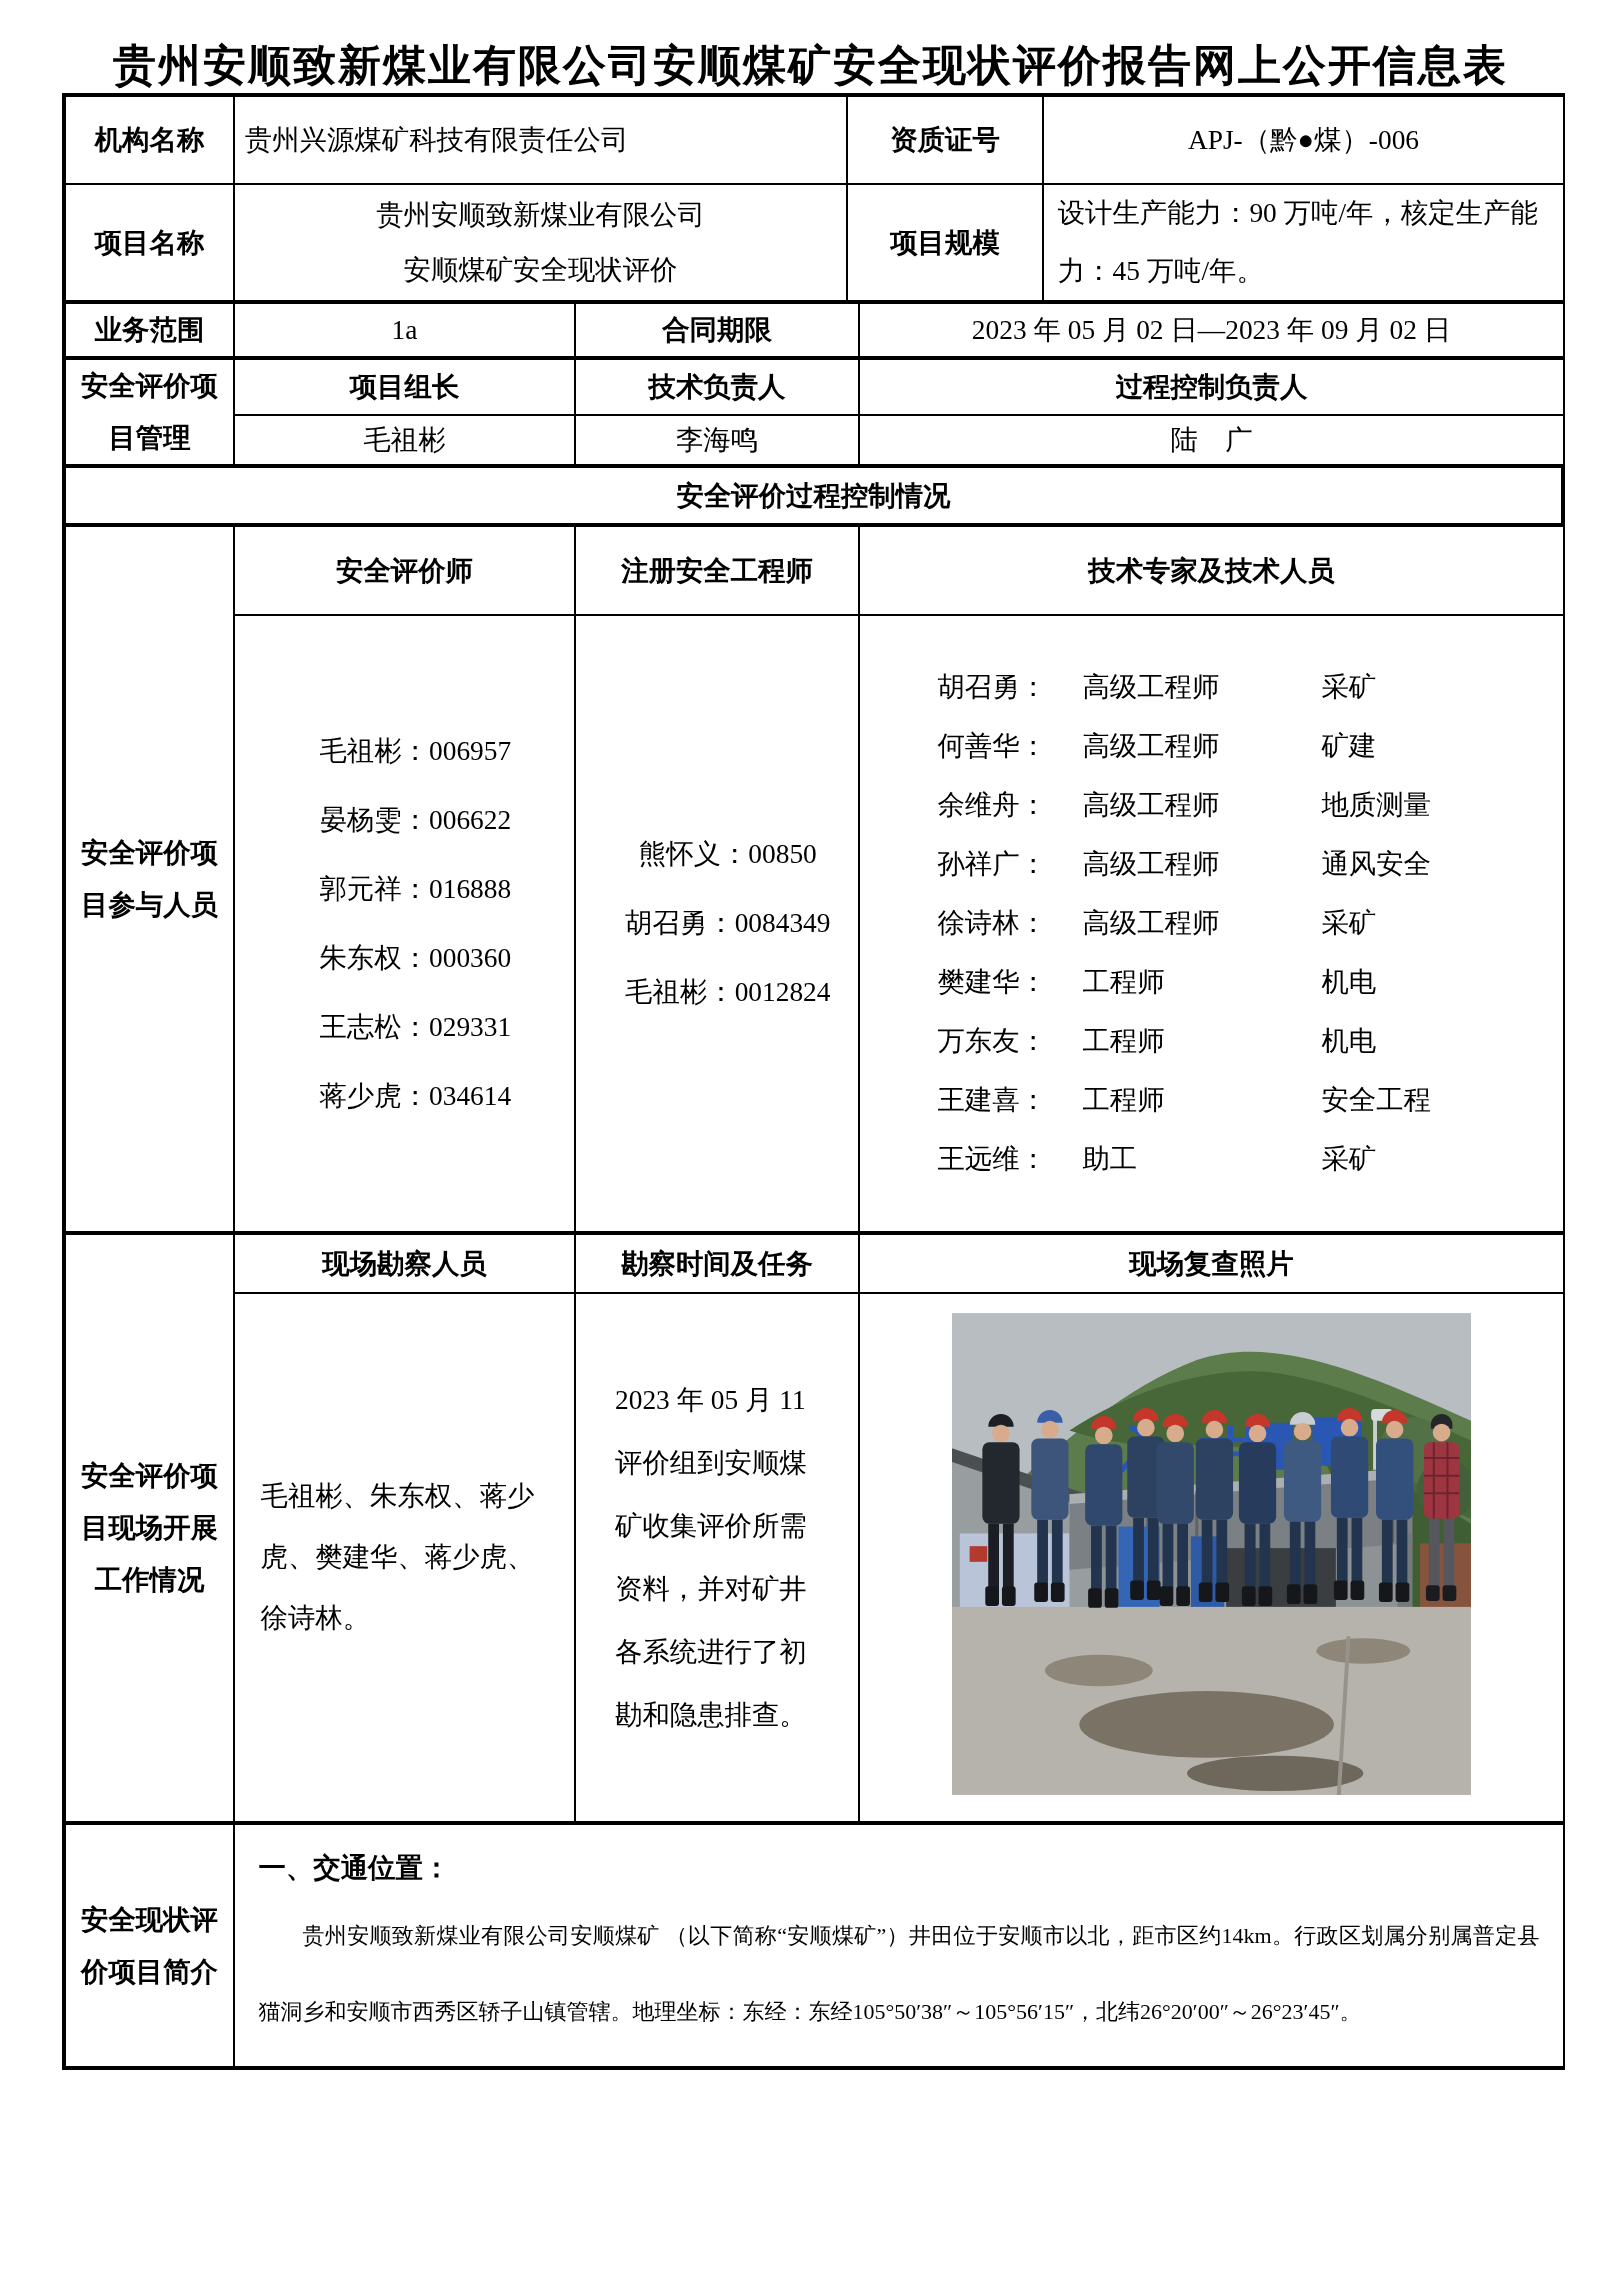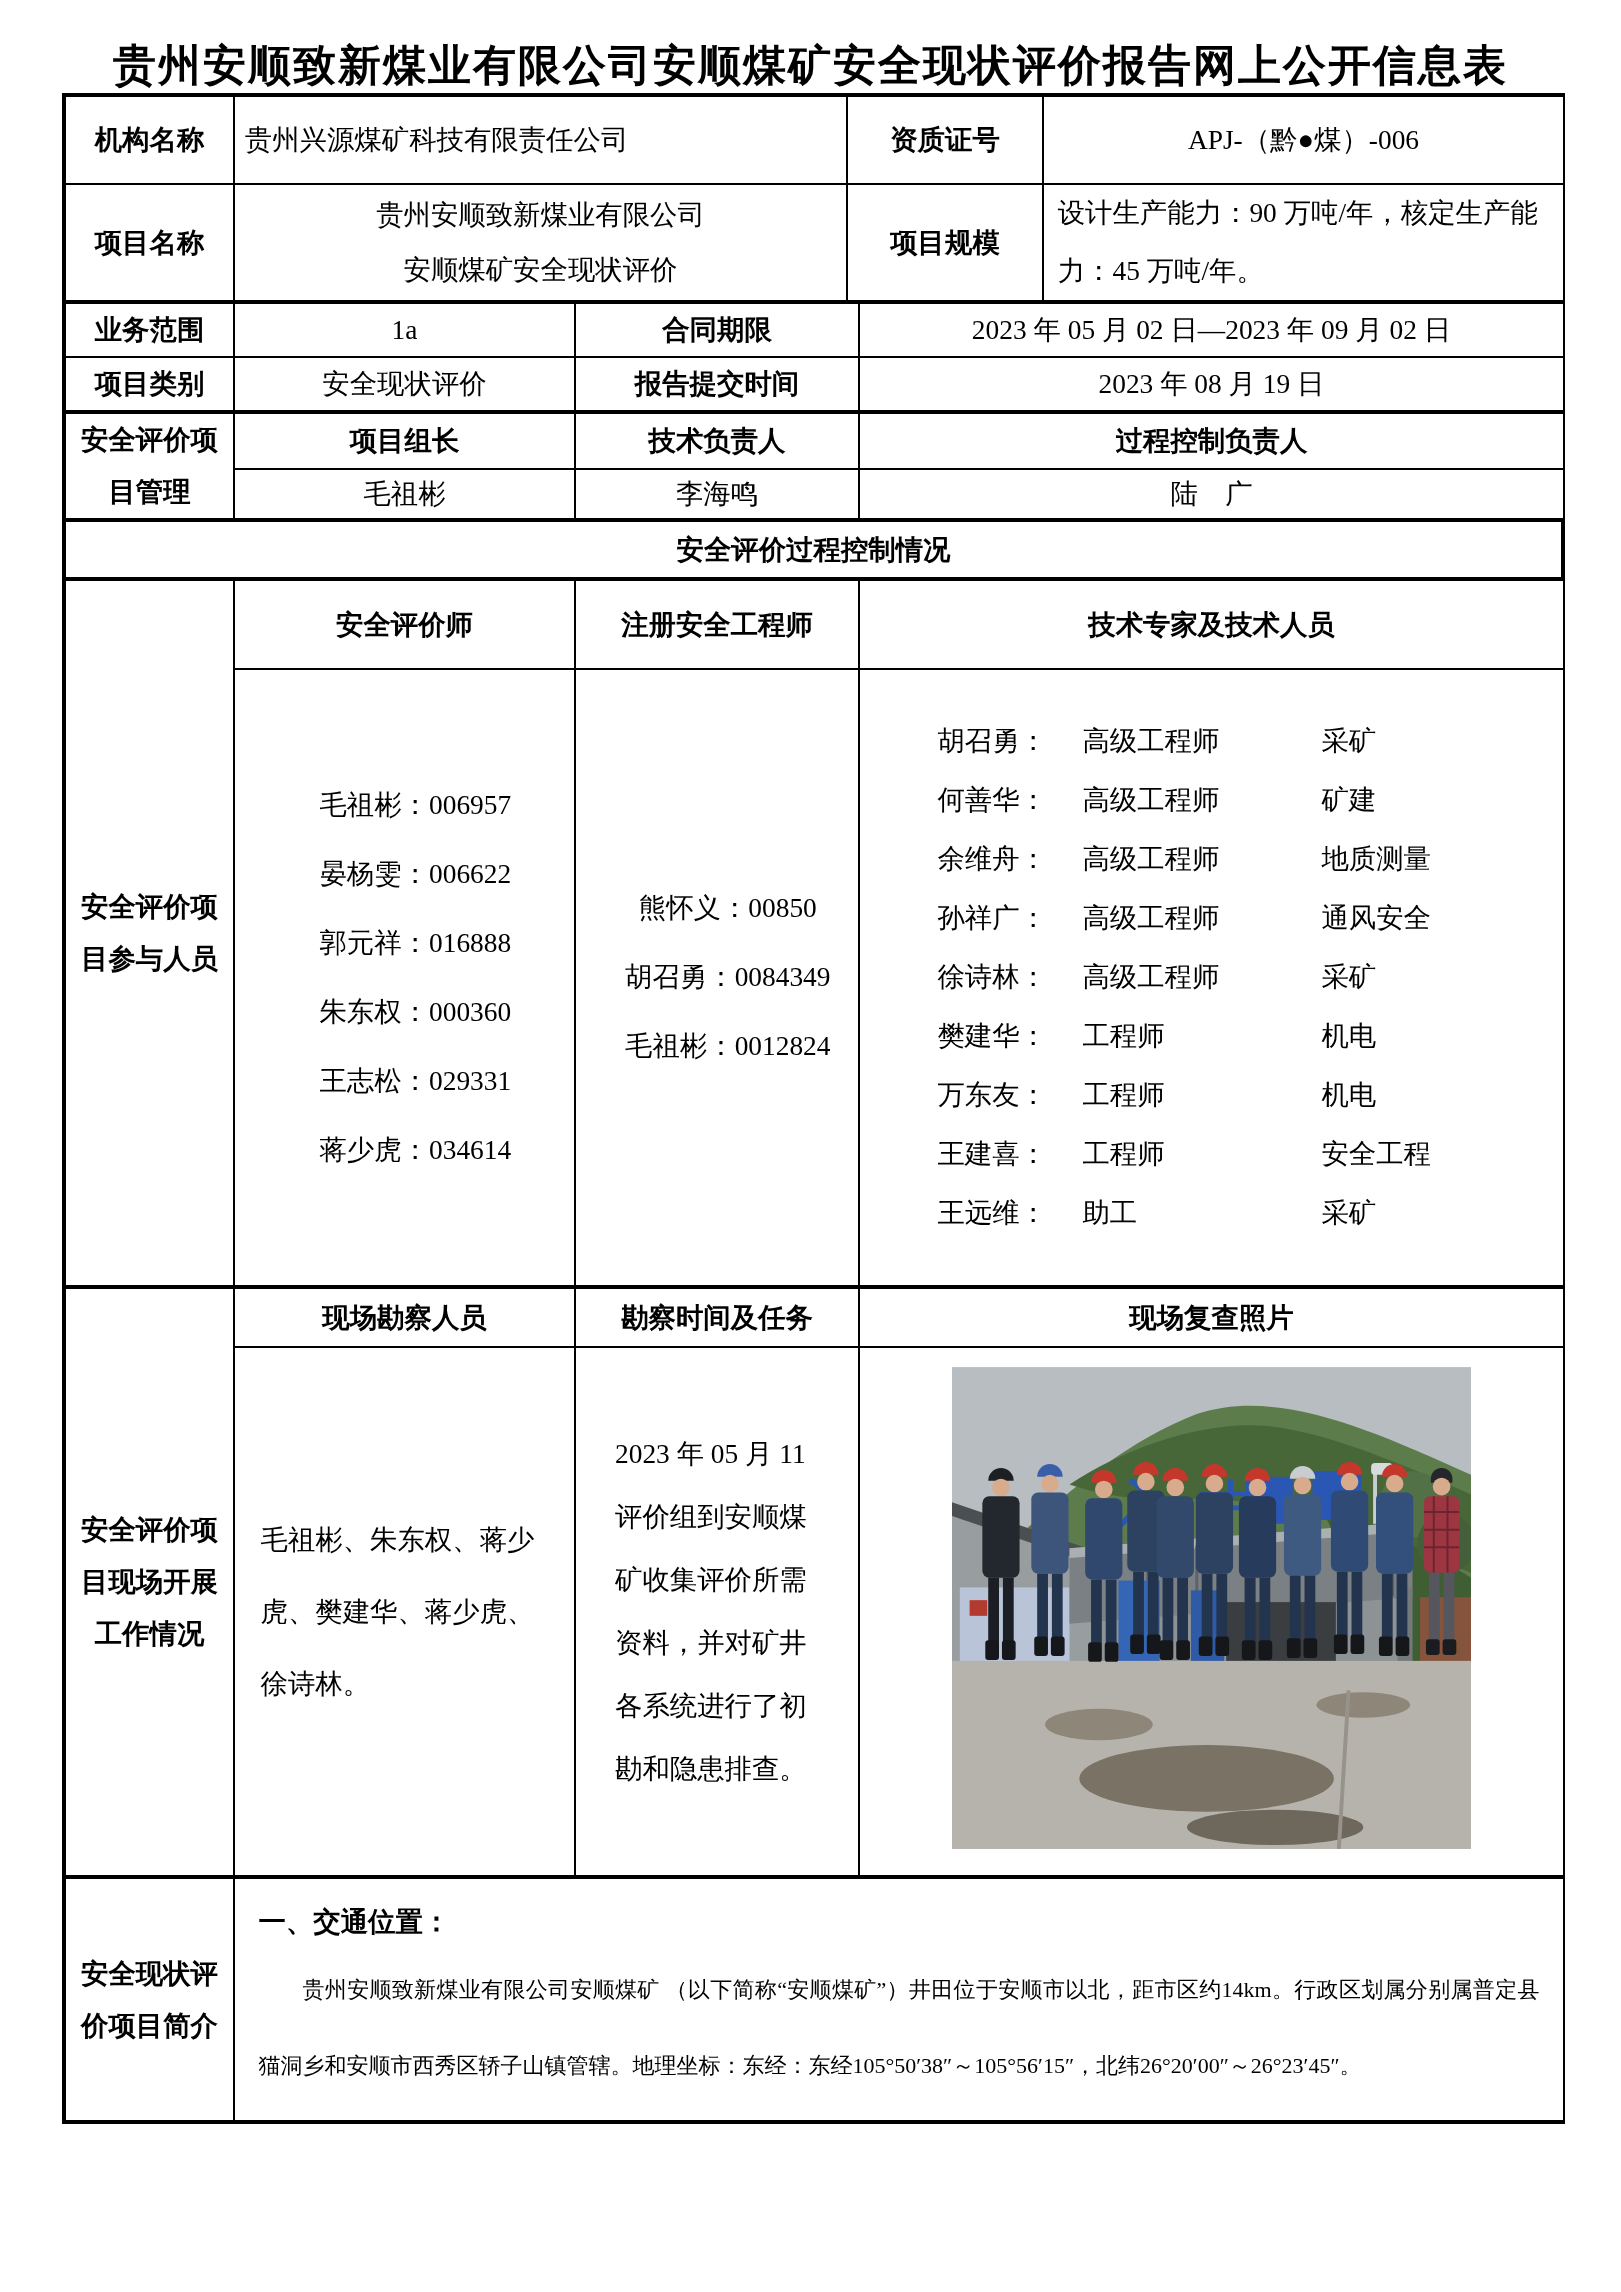--- a/index.html
+++ b/index.html
@@ -31,21 +31,21 @@
   .h90{height:88px}.h110{height:108px}.h52{height:51px}.h58{height:57px}
   .h57{height:56px}.h51{height:50px}.h77{height:75px}.h85{height:83px}
   .h91{height:89px}.h629{height:617px}.h60{height:59px}.h540{height:529px}.h248{height:243px}
   .two-line{line-height:2.0;}
   .justify{text-align:justify;text-justify:inter-character;}
   .scale-val{line-height:2.1;padding:0 13.7px;}
   .list{line-height:69px;padding-left:21.6px;}
   .list .li{white-space:nowrap;text-align:center;}
   .experts{line-height:59px;padding-left:19.6px;}
   .experts .li{display:grid;grid-template-columns:145px 239px auto;white-space:nowrap;margin-left:48px;}
-  .surveyors{line-height:72px;padding:0 25.5px;}
+  .surveyors{line-height:61px;padding:0 25.5px;}
   .task{line-height:63px;padding:0 39px;}
   .intro-cell{padding:11.8px 23.5px;vertical-align:top;}
   .intro-head{font-family:"Liberation Sans", sans-serif;font-weight:bold;font-size:27.4px;line-height:61px;}
   .intro-para{font-size:22px;line-height:76px;text-indent:2em;}
   .photo-cell{text-align:center;vertical-align:middle;}
   .photo-frame{display:inline-block;width:519px;height:482px;line-height:0;}
 </style>
 </head>
 <body>
 
@@ -87,26 +87,20 @@
           <col style="width:341px">
           <col style="width:284px">
           <col style="width:705px">
         </colgroup>
       <tbody>
           <tr class="h52">
         <td class="lbl">业务范围</td>
         <td class="val">1a</td>
         <td class="lbl">合同期限</td>
         <td class="val">2023 年 05 月 02 日—2023 年 09 月 02 日</td>
-      </tr>
-      <tr class="h52">
-        <td class="lbl">项目类别</td>
-        <td class="val">安全现状评价</td>
-        <td class="lbl">报告提交时间</td>
-        <td class="val">2023 年 08 月 19 日</td>
       </tr>
     </tbody>
       </table>
 
     <table>
       <colgroup>
           <col style="width:169px">
           <col style="width:341px">
           <col style="width:284px">
           <col style="width:705px">

